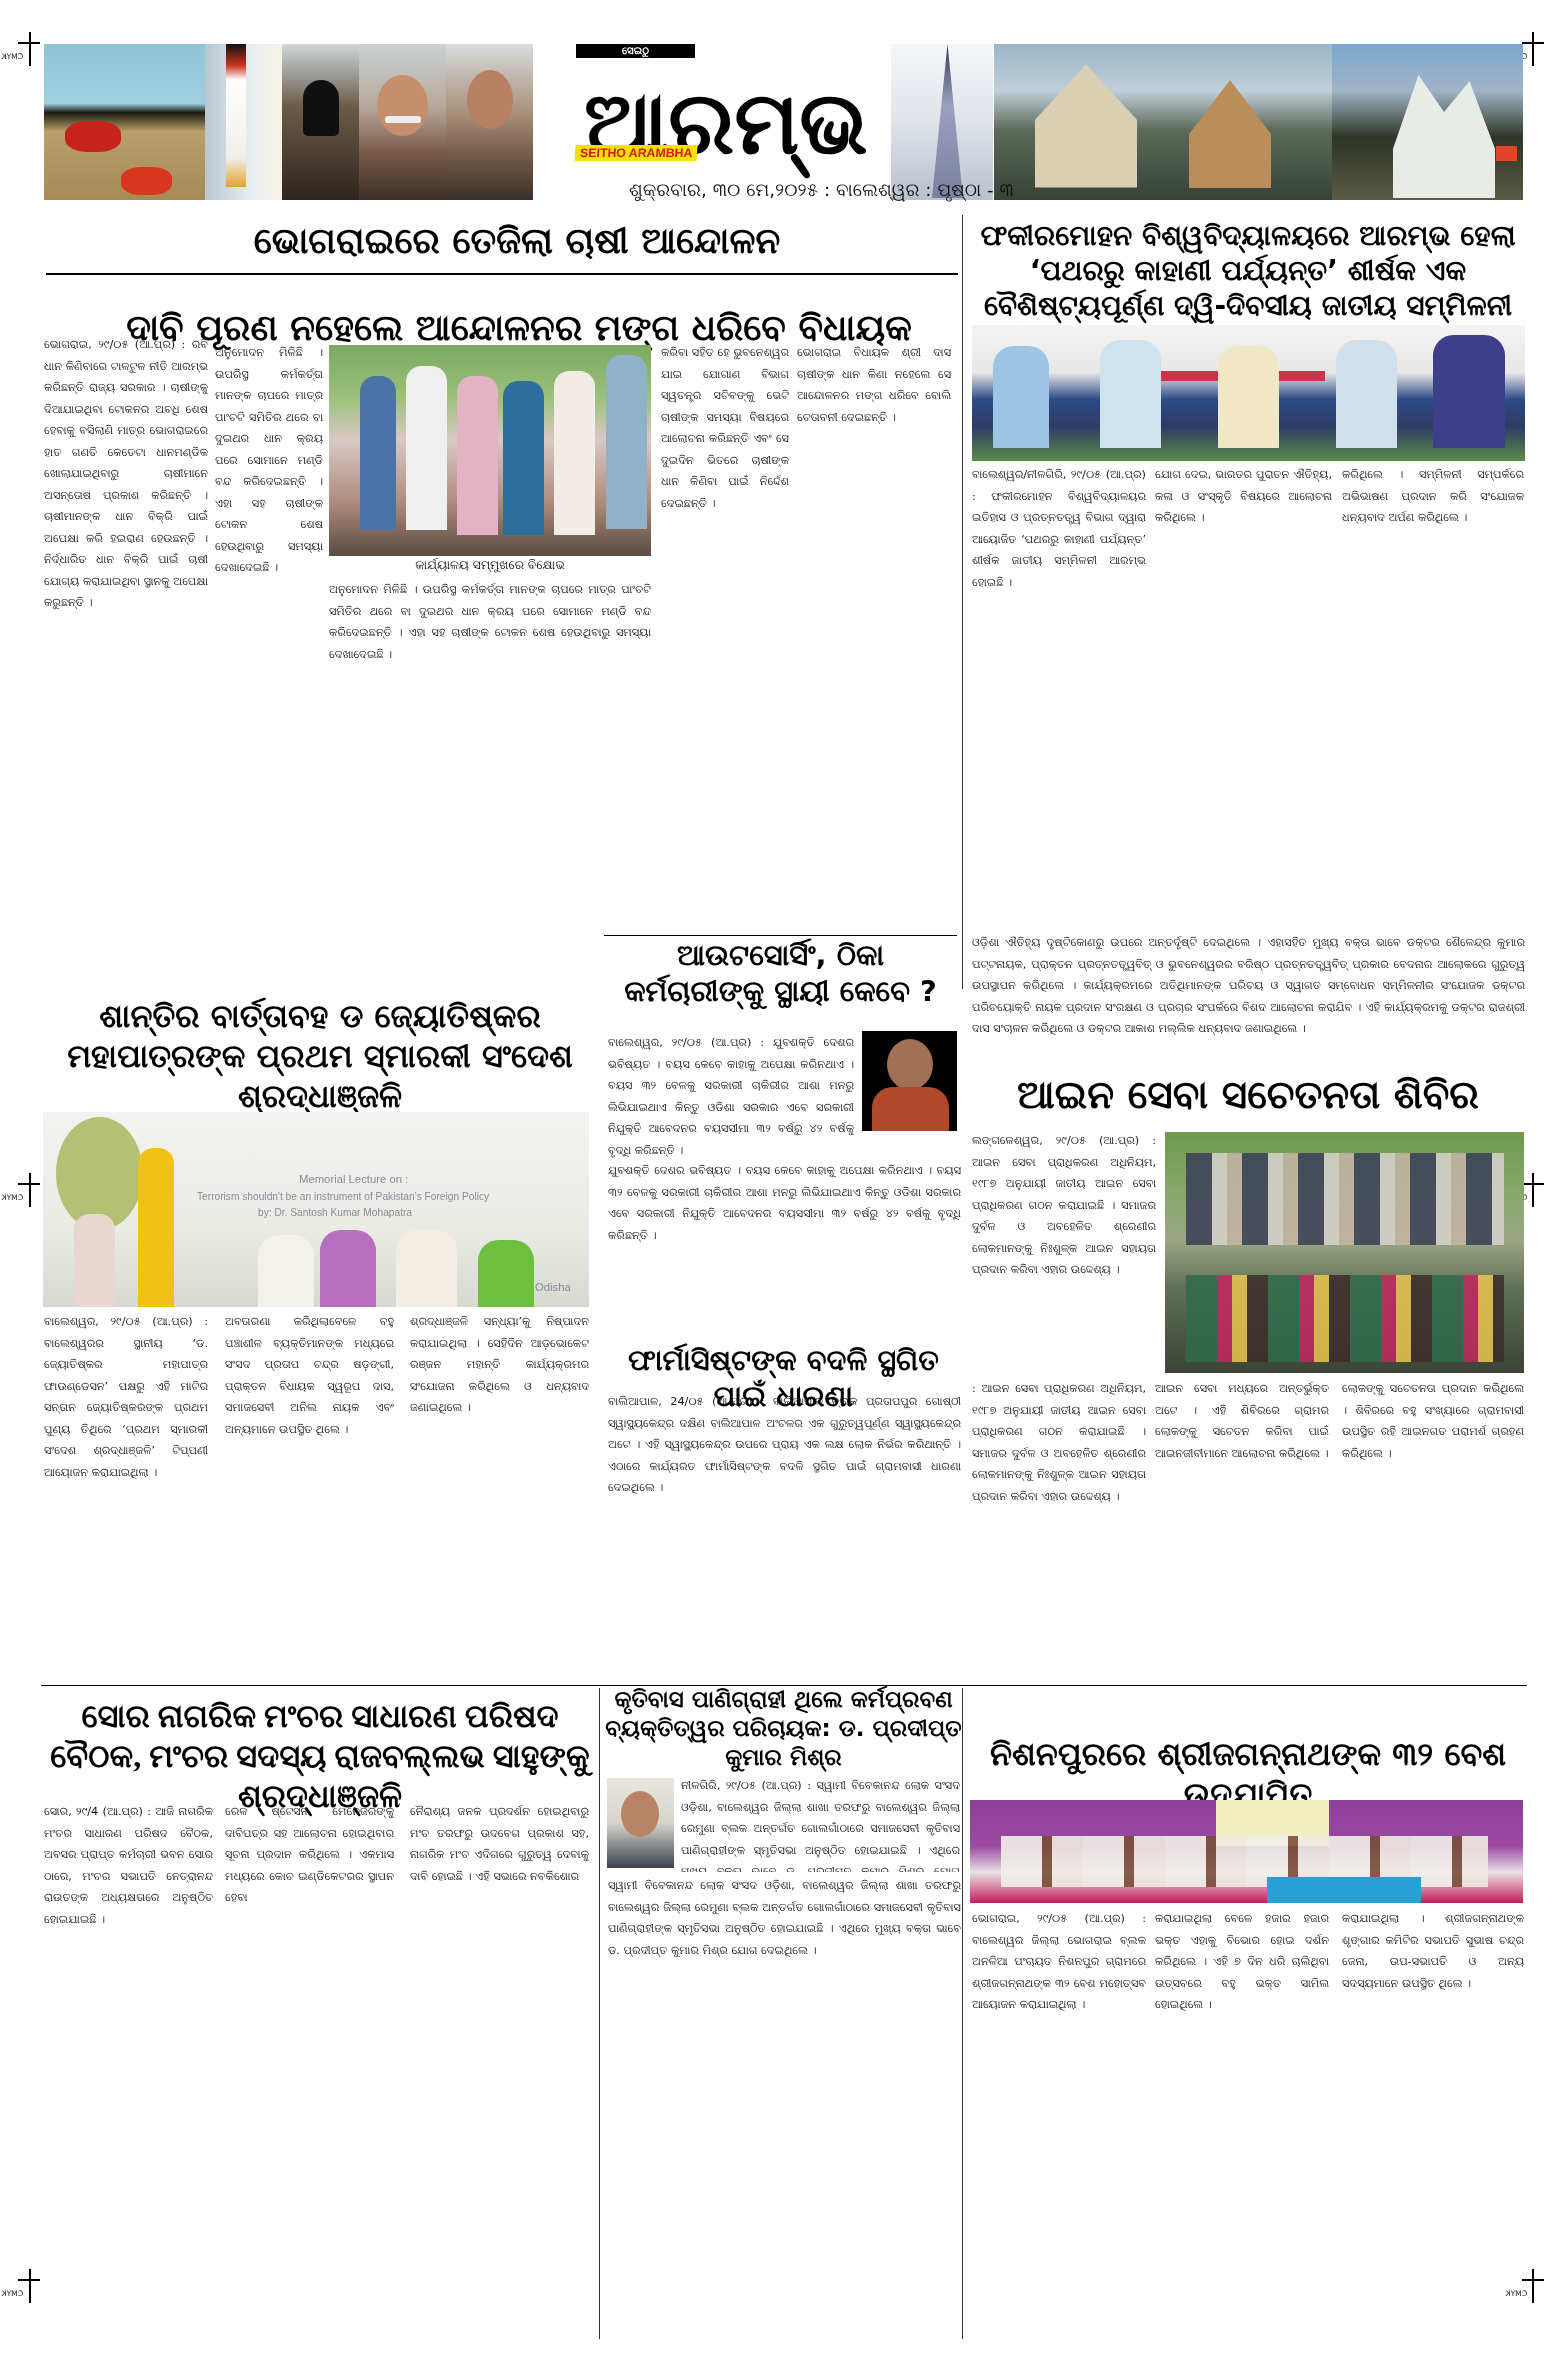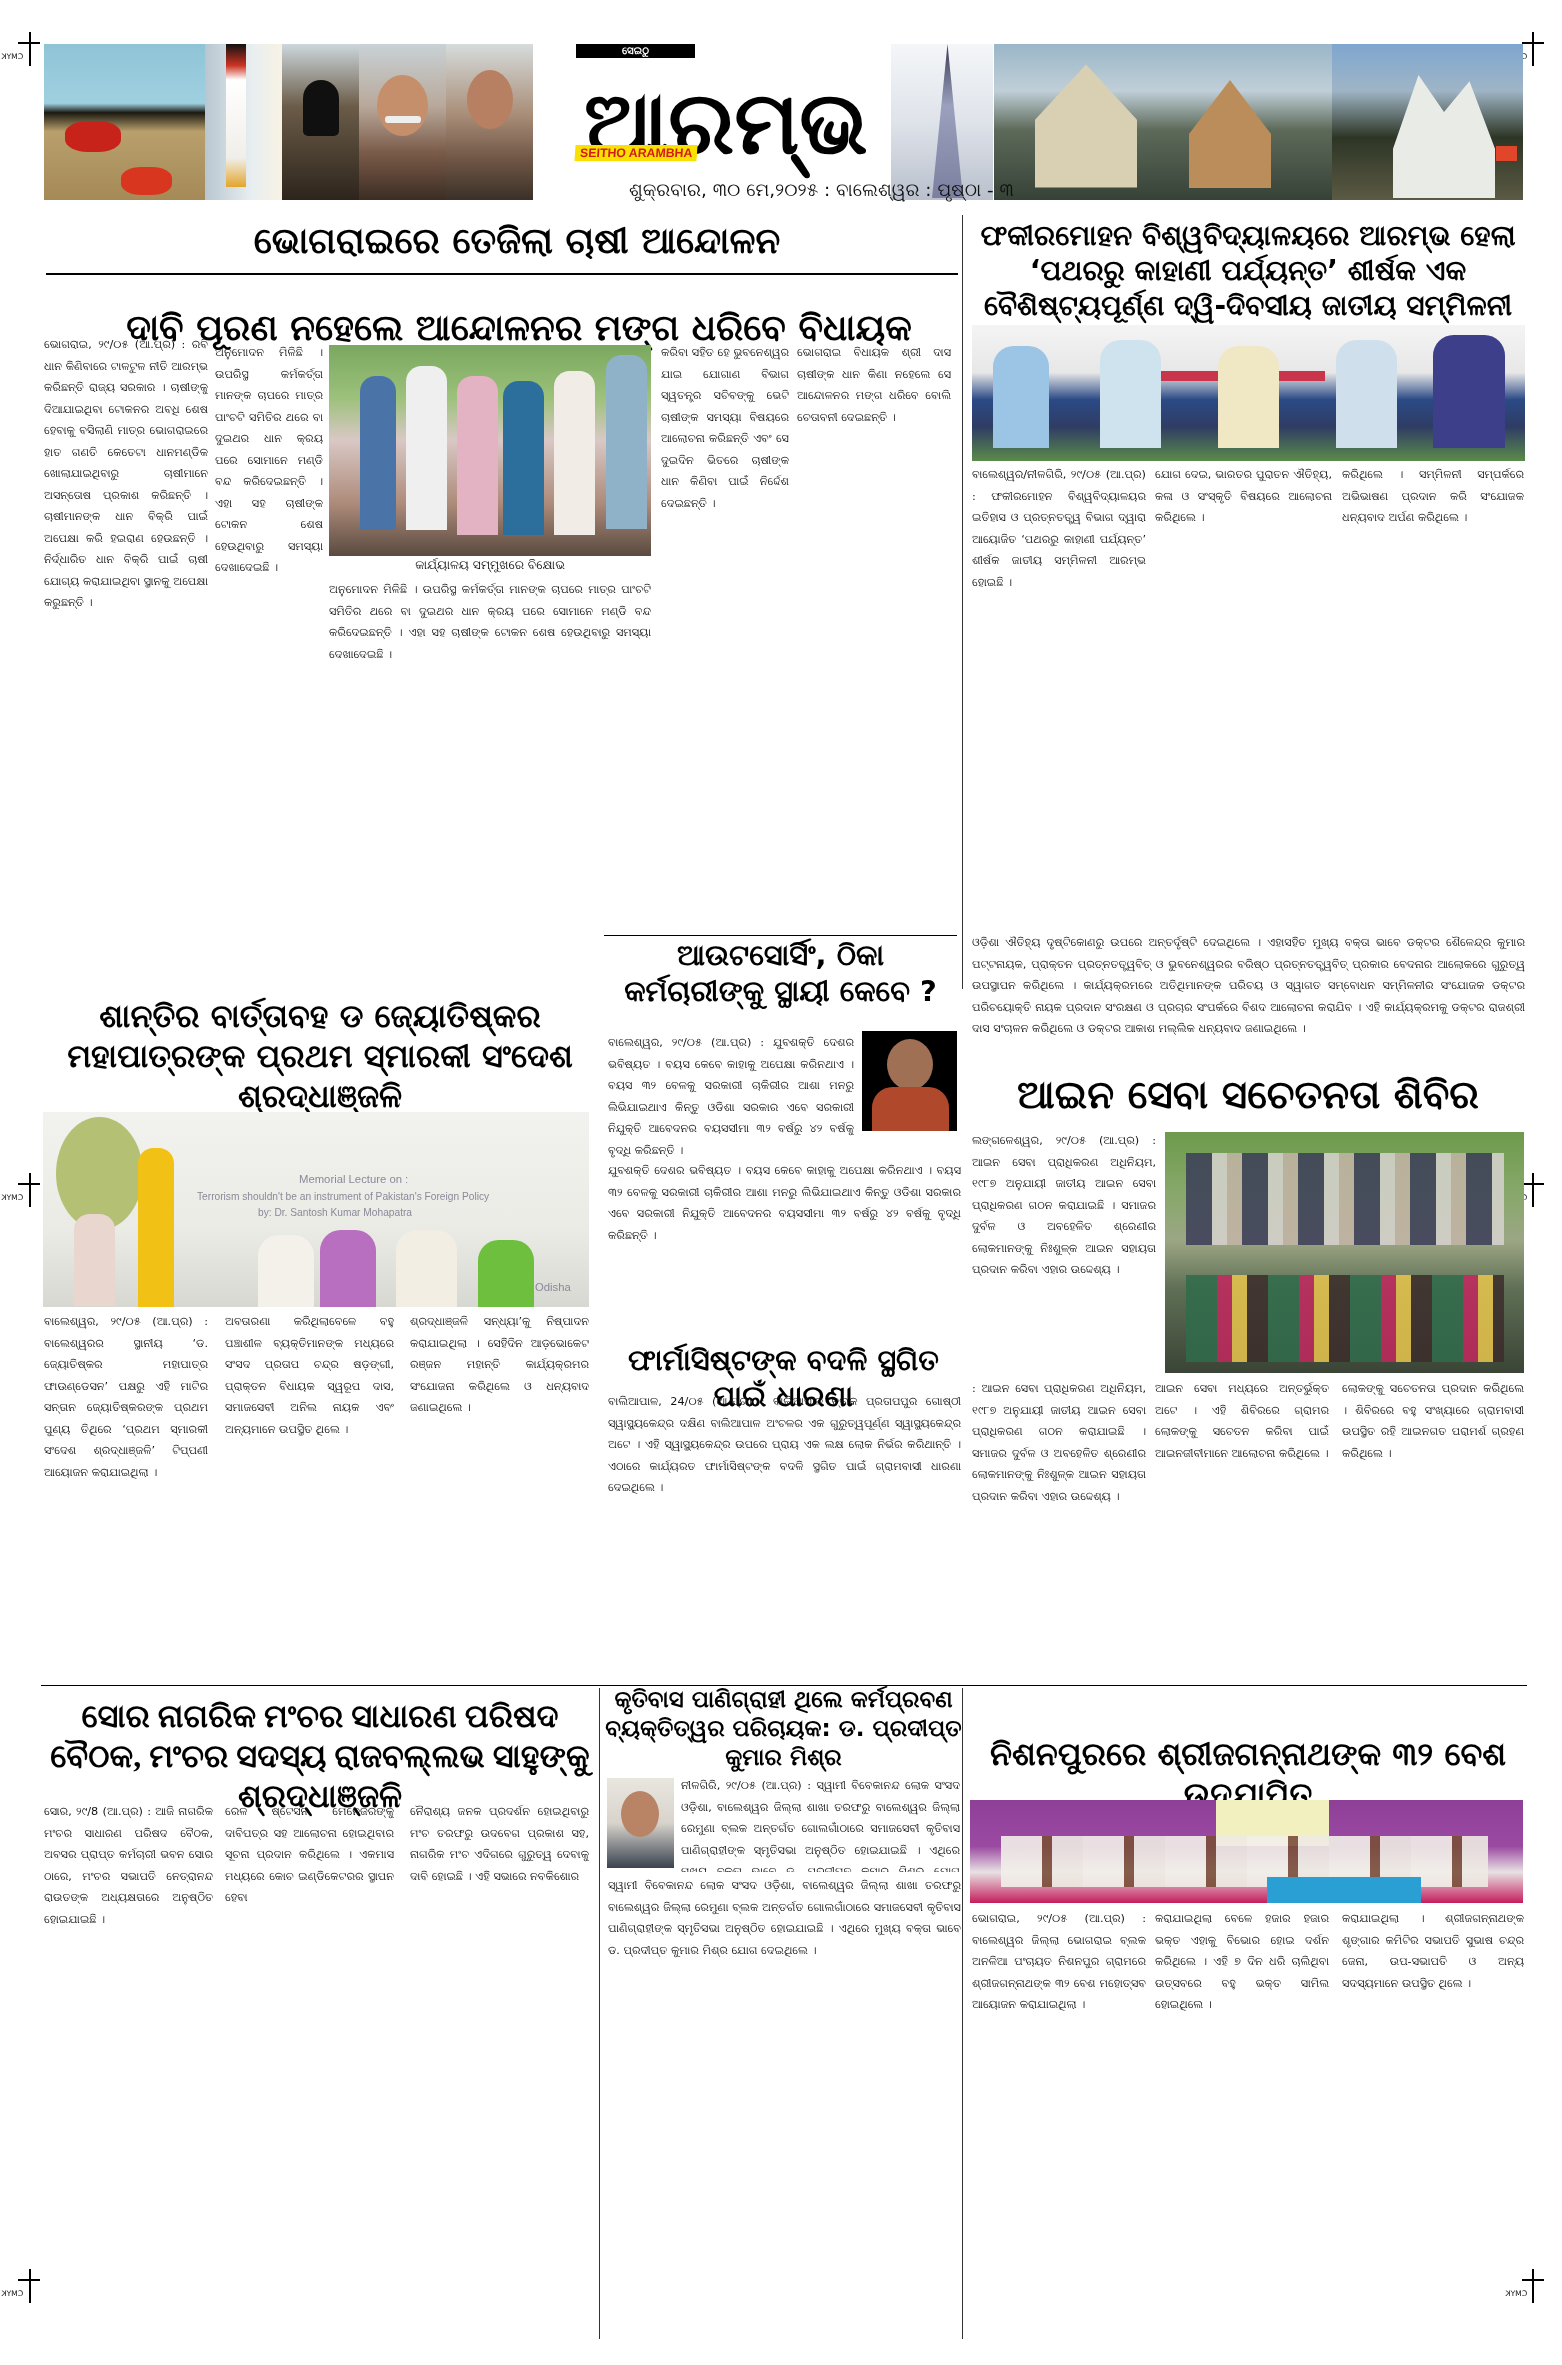--- a/index.html
+++ b/index.html
@@ -207,21 +207,21 @@
 
 <div class="headline" style="left:604px;top:1342px;width:359px;font-size:29px;">ଫାର୍ମାସିଷ୍ଟଙ୍କ ବଦଳି ସ୍ଥଗିତ ପାଇଁ ଧାରଣା</div>
 <div class="col" style="left:608px;top:1391px;width:353px;height:287px;">
   <span>ବାଲିଆପାଳ, 24/୦୫ (ଆ.ପ୍ର) :</span>
   <span>ବାଲିଆପାଳ ବ୍ଲକ ପ୍ରତାପପୁର ଗୋଷ୍ଠୀ ସ୍ୱାସ୍ଥ୍ୟକେନ୍ଦ୍ର ଦକ୍ଷିଣ ବାଲିଆପାଳ ଅଂଚଳର ଏକ ଗୁରୁତ୍ୱପୂର୍ଣ୍ଣ ସ୍ୱାସ୍ଥ୍ୟକେନ୍ଦ୍ର ଅଟେ । ଏହି ସ୍ୱାସ୍ଥ୍ୟକେନ୍ଦ୍ର ଉପରେ ପ୍ରାୟ ଏକ ଲକ୍ଷ ଲୋକ ନିର୍ଭର କରିଥାନ୍ତି । ଏଠାରେ କାର୍ଯ୍ୟରତ ଫାର୍ମାସିଷ୍ଟଙ୍କ ବଦଳି ସ୍ଥଗିତ ପାଇଁ ଗ୍ରାମବାସୀ ଧାରଣା ଦେଇଥିଲେ ।</span>
 </div>
 
 <div class="hr" style="left:41px;top:1685px;width:1486px;height:1px;"></div>
 <div class="headline" style="left:41px;top:1696px;width:558px;font-size:32px;font-family:Liberation Serif, serif;">ସୋର ନାଗରିକ ମଂଚର ସାଧାରଣ ପରିଷଦ ବୈଠକ, ମଂଚର ସଦସ୍ୟ ରାଜବଲ୍ଲଭ ସାହୁଙ୍କୁ ଶ୍ରଦ୍ଧାଞ୍ଜଳି</div>
 <div class="col" style="left:44px;top:1801px;width:169px;height:538px;">
-  <span>ସୋର, ୨୯/8 (ଆ.ପ୍ର) : ଆଜି</span>
+  <span>ସୋର, ୨୯/4 (ଆ.ପ୍ର) : ଆଜି</span>
   <span>ନାଗରିକ ମଂଚର ସାଧାରଣ ପରିଷଦ ବୈଠକ, ଅବସର ପ୍ରାପ୍ତ କର୍ମଚାରୀ ଭବନ ସୋର ଠାରେ, ମଂଚର ସଭାପତି ନେତ୍ରାନନ୍ଦ ରାଉତଙ୍କ ଅଧ୍ୟକ୍ଷତାରେ ଅନୁଷ୍ଠିତ ହୋଇଯାଇଛି ।</span>
 </div>
 <div class="col" style="left:225px;top:1801px;width:169px;height:538px;">
   <span>ରେଳ ଷ୍ଟେସନ ମେନେଜରଙ୍କୁ ଦାବିପତ୍ର ସହ ଆଲୋଚନା ହୋଇଥିବାର ସୂଚନା ପ୍ରଦାନ କରିଥିଲେ । ଏକମାସ ମଧ୍ୟରେ କୋଚ ଇଣ୍ଡିକେଟରର ସ୍ଥାପନ ହେବା</span>
 </div>
 <div class="col" style="left:410px;top:1801px;width:179px;height:538px;">
   <span>ନୈରାଶ୍ୟ ଜନକ ପ୍ରଦର୍ଶନ ହୋଇଥିବାରୁ ମଂଚ ତରଫରୁ ଉଦବେଗ ପ୍ରକାଶ ସହ, ନାଗରିକ ମଂଚ ଏଦିଗରେ ଗୁରୁତ୍ୱ ଦେବାକୁ ଦାବି ହୋଇଛି । ଏହି ସଭାରେ ନବକିଶୋର</span>
 </div>
 
 <div class="vr" style="left:599px;top:1688px;height:651px;"></div>

